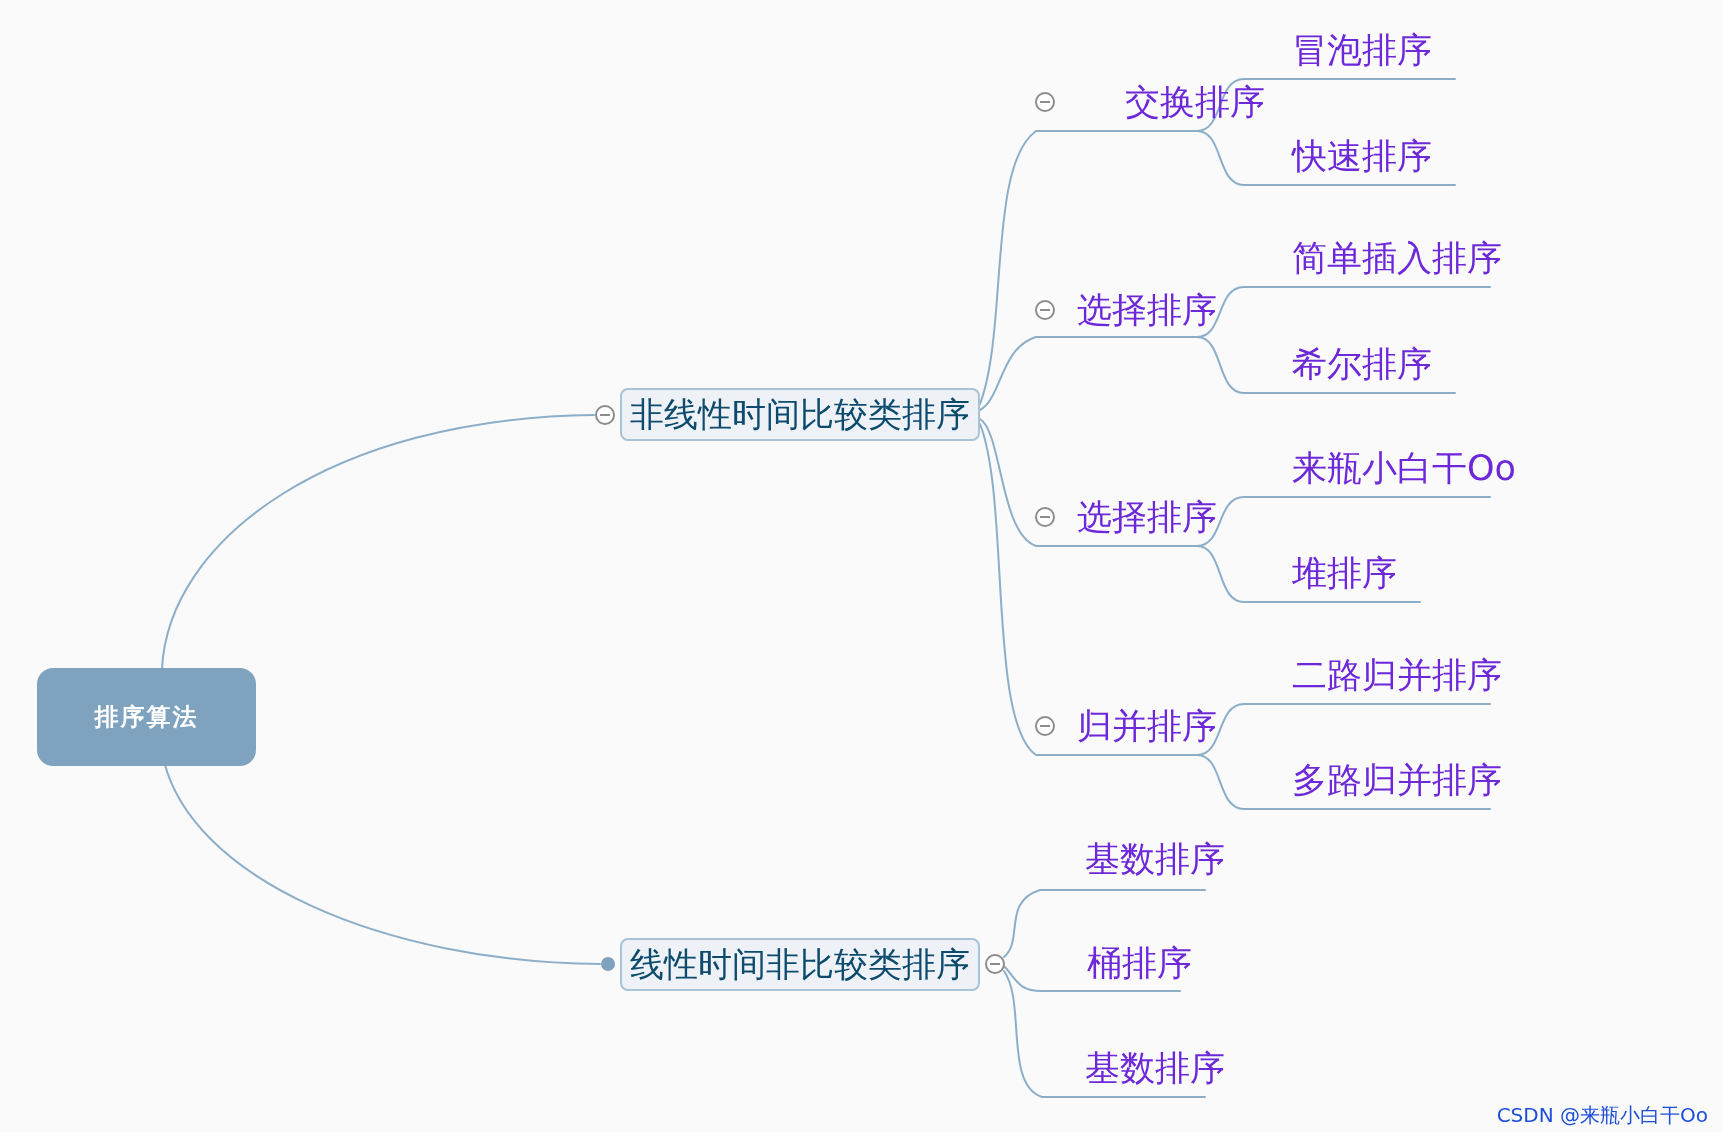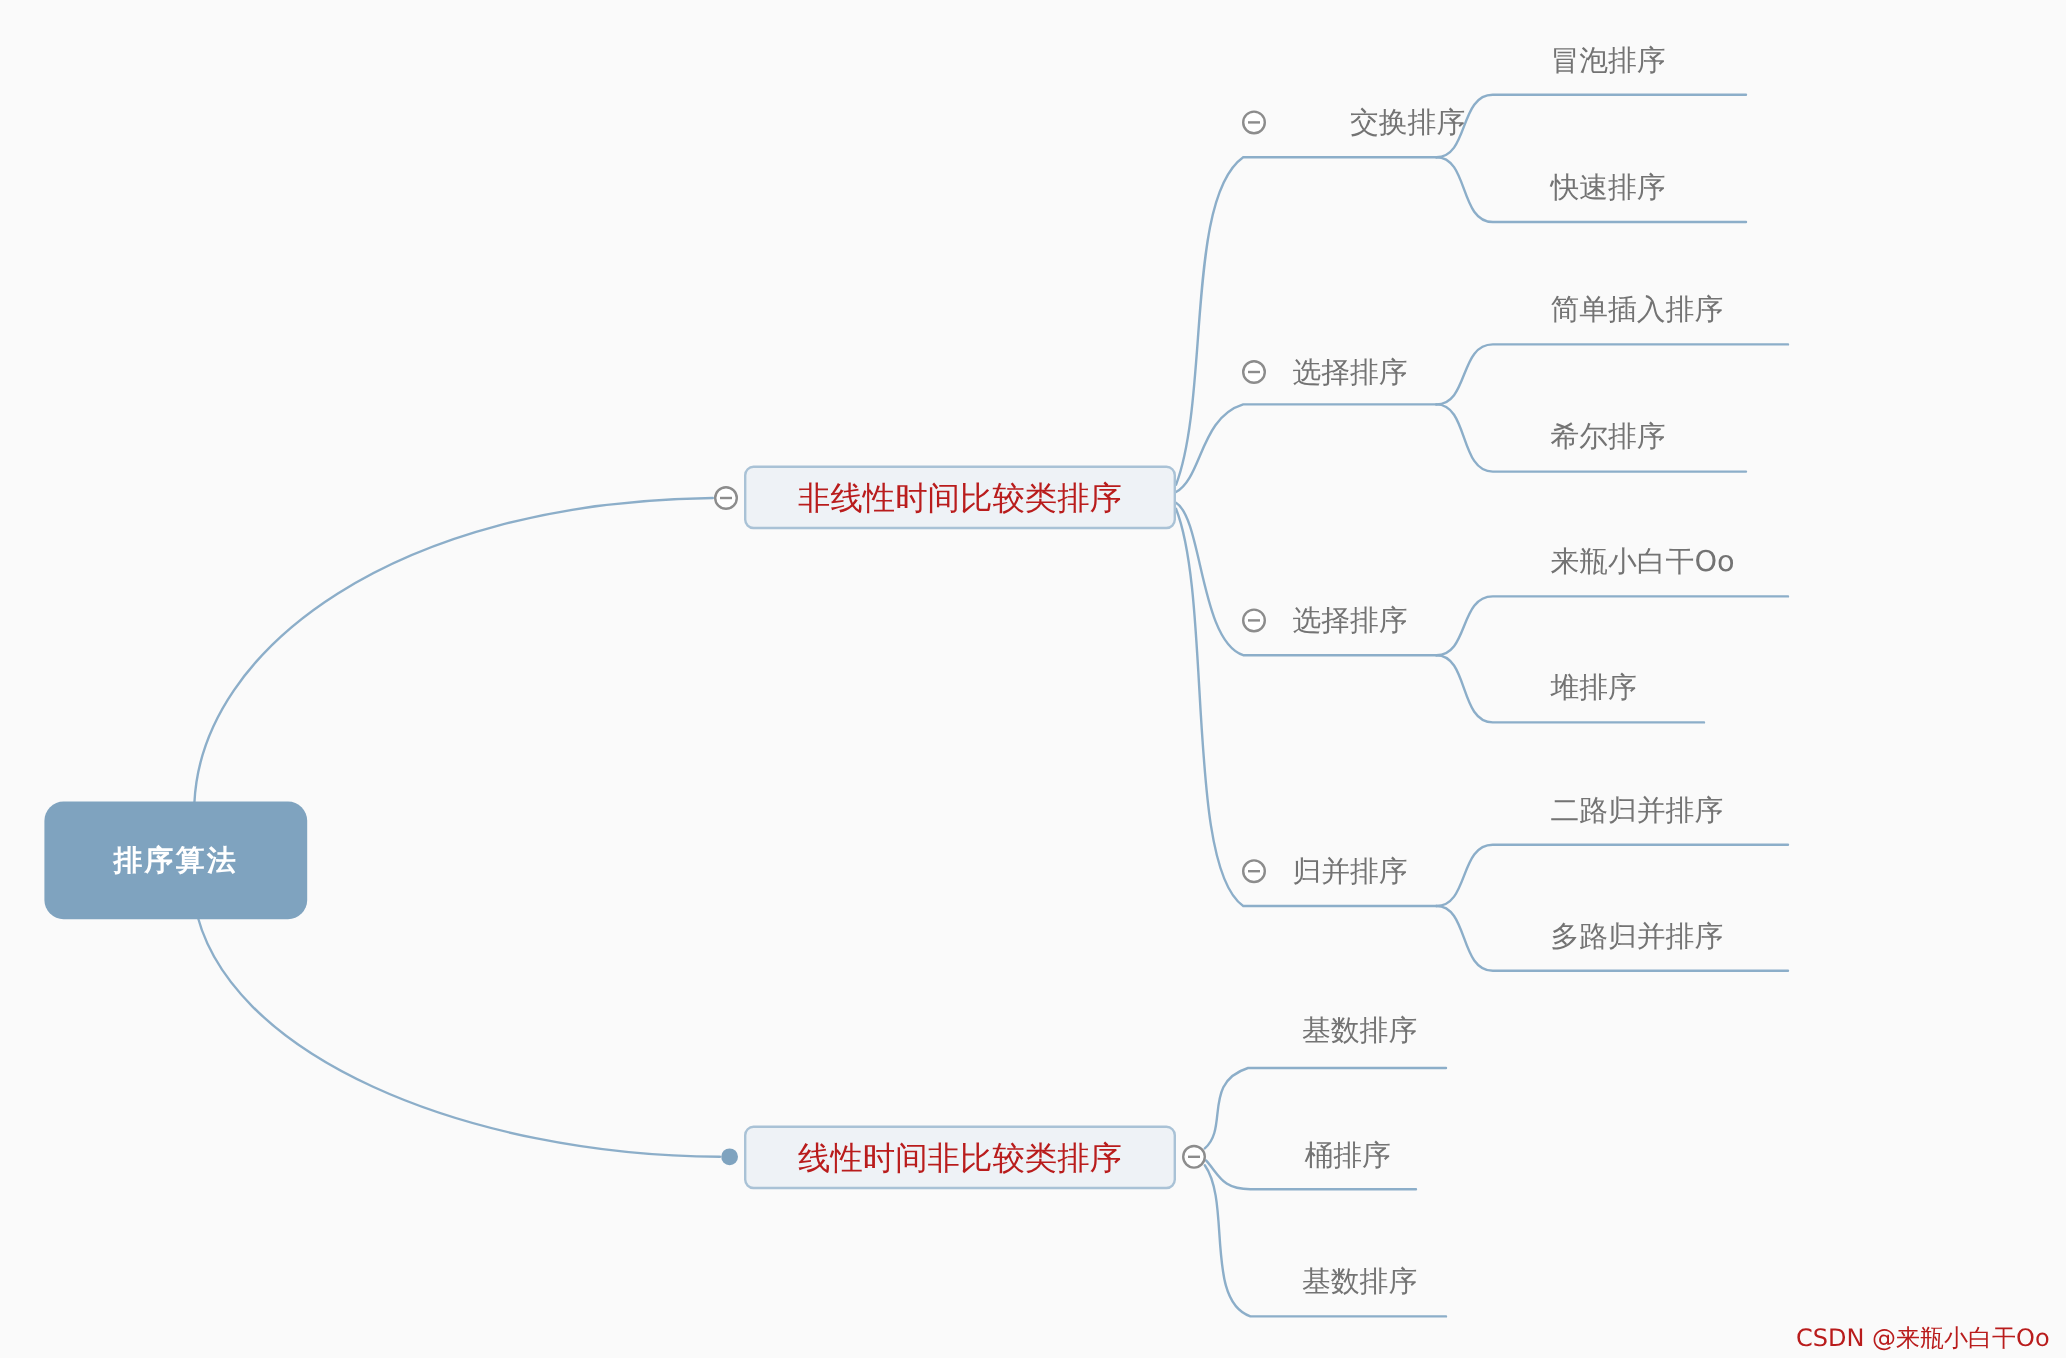--- a/index.html
+++ b/index.html
@@ -20,21 +20,21 @@
     background: #7fa3bf; border-radius: 16px;
     display: flex; align-items: center; justify-content: center;
     color: #ffffff; font-size: 24px; font-weight: bold;
     letter-spacing: 2px;
     box-sizing: border-box;
   }
   .branch-box {
     position: absolute; left: 620px; width: 360px; height: 53px;
     background: #eef2f6; border: 2px solid #a9c2d6; border-radius: 8px;
     display: flex; align-items: center; justify-content: center;
-    font-size: 27px; color: #b91c1c;
+    font-size: 34px; color: #0c4a6e;
     box-sizing: border-box; white-space: nowrap;
   }
   .branch-box.b1 { top: 388px; }
   .branch-box.b2 { top: 938px; }
 
   .collapse {
     position: absolute; width: 20px; height: 20px;
     border: 2px solid #8c8c8c; border-radius: 50%;
     background: #ffffff; box-sizing: border-box;
   }
@@ -44,25 +44,25 @@
   }
   .dot {
     position: absolute; left: 601px; top: 957px;
     width: 14px; height: 14px; border-radius: 50%;
     background: #7fa3bf;
   }
 
   .node-label {
     position: absolute; white-space: nowrap;
     transform: translateY(-50%);
-    font-size: 24px; color: #737373;
+    font-size: 35px; color: #6d28d9;
   }
   .watermark {
     position: absolute; right: 14px; top: 1102px;
-    font-size: 20px; color: #b91c1c;
+    font-size: 20px; color: #1d4ed8;
     white-space: nowrap;
   }
 </style>
 </head>
 <body>
 
 <div class="stage">
 
   <svg class="connectors" width="1722" height="1132" viewBox="0 0 1722 1132">
 

